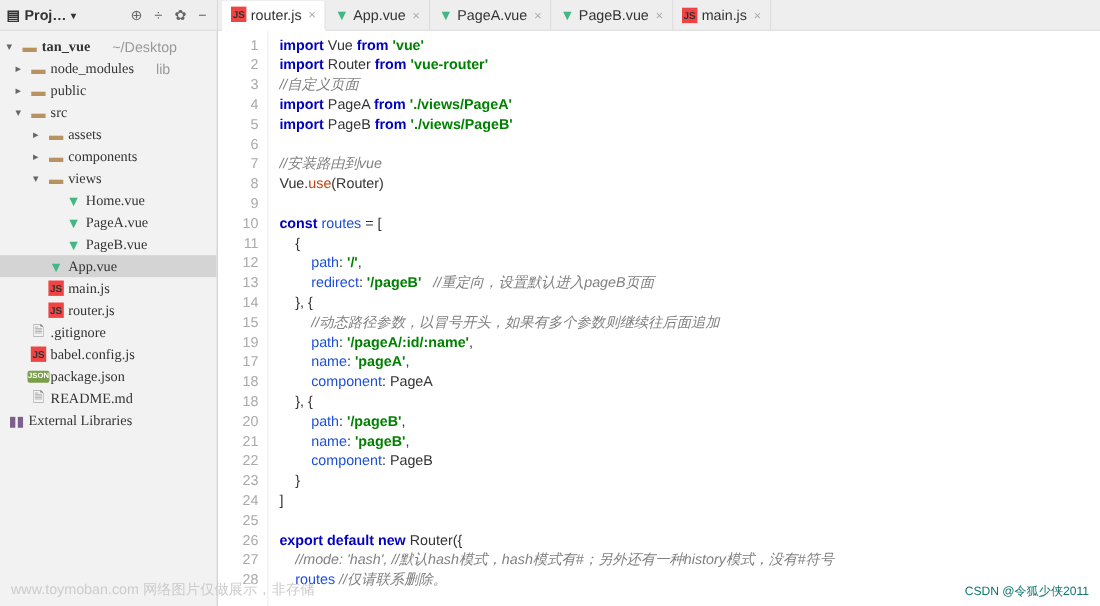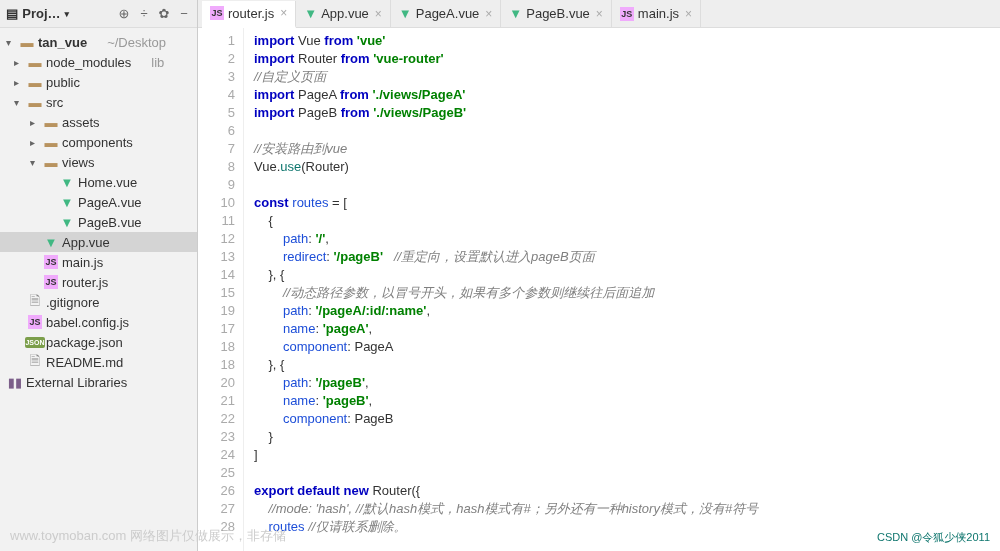--- a/index.html
+++ b/index.html
@@ -8,45 +8,45 @@
     .sidebar { width: 198px; background: #f2f2f2; border-right: 1px solid #ccc; display: flex; flex-direction: column; }
     .sidebar-header { height: 28px; border-bottom: 1px solid #ddd; display: flex; align-items: center; padding: 0 6px; background: #eee; }
     .sidebar-title { font-weight: bold; flex: 1; display: flex; align-items: center; gap: 4px; }
     .sidebar-tools { display: flex; gap: 6px; }
     .sidebar-tools span { width: 14px; height: 14px; display: inline-flex; align-items: center; justify-content: center; color: #666; cursor: pointer; }
     .tree { flex: 1; padding: 4px 0; overflow: hidden; }
     .tree-row { display: flex; align-items: center; height: 20px; padding-left: 6px; cursor: pointer; white-space: nowrap; }
     .tree-row.selected { background: #d4d4d4; }
     .tree-row .arrow { width: 12px; color: #666; font-size: 10px; }
     .tree-row .icon { width: 18px; display: inline-flex; justify-content: center; }
-    .tree-row .label { margin-left: 2px; }
+    .tree-row .label { margin-left: 2px; font-family: Liberation Serif, serif; }
     .tree-row .muted { color: #999; margin-left: 20px; }
     .indent-1 { padding-left: 14px; }
     .indent-2 { padding-left: 30px; }
     .indent-3 { padding-left: 46px; }
     .folder-icon { color: #b8935f; }
     .vue-icon { color: #41b883; }
-    .js-icon { background: #f0abfc; color: #333; font-size: 9px; width: 14px; height: 14px; display: inline-flex; align-items: center; justify-content: center; font-weight: bold; }
+    .js-icon { background: #ef4444; color: #333; font-size: 9px; width: 14px; height: 14px; display: inline-flex; align-items: center; justify-content: center; font-weight: bold; }
     .json-icon { background: #7b9e4a; color: #fff; font-size: 7px; width: 22px; height: 11px; display: inline-flex; align-items: center; justify-content: center; font-weight: bold; border-radius: 2px;}
     .file-icon { color: #888; }
     .editor { flex: 1; display: flex; flex-direction: column; }
     .tabs { height: 28px; display: flex; align-items: center; border-bottom: 1px solid #ddd; background: #eee; padding-left: 4px; }
     .tab { display: flex; align-items: center; gap: 4px; padding: 0 8px; height: 100%; cursor: pointer; border-right: 1px solid #ddd; }
     .tab.active { background: #fff; border-bottom: 2px solid #fff; margin-bottom: -1px; }
     .tab .close { color: #aaa; font-size: 12px; margin-left: 2px; }
     .code-area { flex: 1; display: flex; overflow: hidden; font-family: 'Menlo', 'Consolas', monospace; font-size: 13px; line-height: 18px; }
     .gutter { width: 46px; text-align: right; color: #aaa; padding: 4px 8px 0 0; background: #fff; border-right: 1px solid #eee; }
     .gutter div { height: 18px; }
     .code { flex: 1; padding: 4px 18px 0 10px; white-space: pre; position: relative; }
     .code-line { height: 18px; }
     .kw { color: #0000c0; font-weight: bold; }
     .str { color: #008000; font-weight: bold; }
     .com { color: #808080; font-style: italic; }
     .prop { color: #1d4ed8; font-weight: normal; }
-    .fn { color: #0f766e; }
+    .fn { color: #c2410c; }
     .watermark { position: absolute; bottom: 6px; right: 10px; color: #0f766e; font-size: 11px; }
     .watermark-left { position: absolute; bottom: 6px; left: 10px; color: #ccc; font-size: 13px; }
     .lib-icon { color: #7c5f8a; }
   </style>
 </head>
 <body>
 
 <div class="ide">
   <div class="sidebar">
     <div class="sidebar-header">

